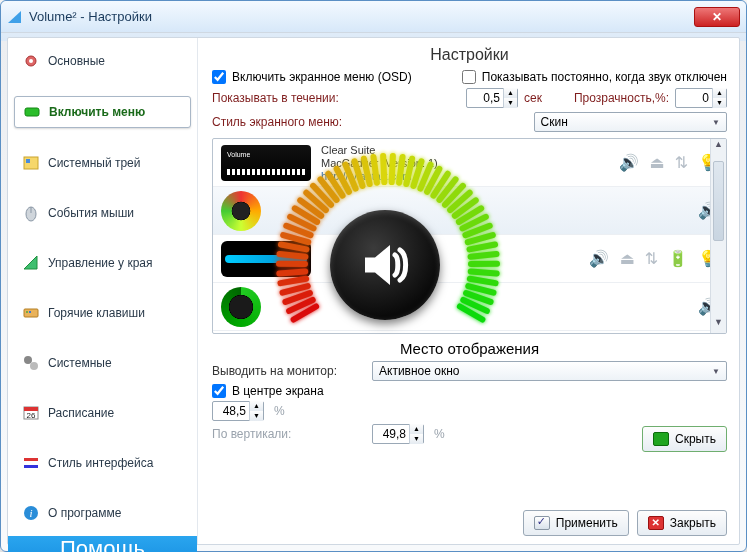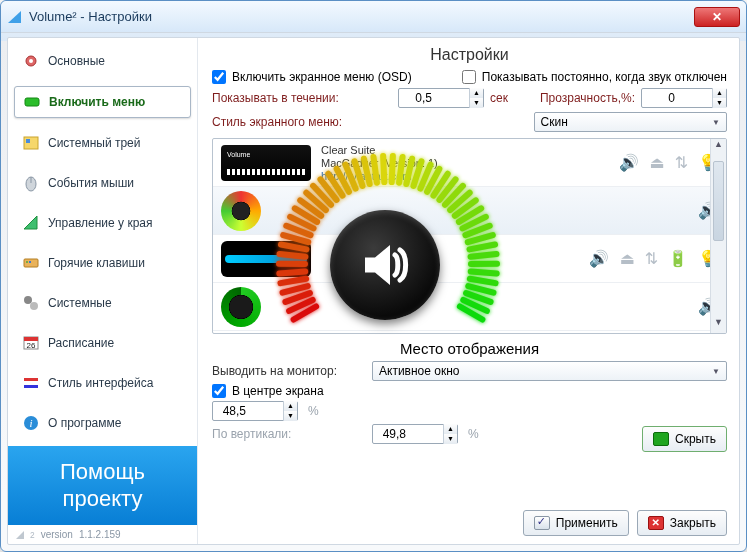--- a/index.html
+++ b/index.html
@@ -5,34 +5,34 @@
   * { box-sizing: border-box; margin: 0; padding: 0; }
   html, body { width: 747px; height: 552px; font-family: "Segoe UI", Tahoma, sans-serif; font-size: 12px; background: #fff; overflow: hidden; }
   .window { width: 747px; height: 552px; border: 1px solid #5a8fc4; border-radius: 6px; background: linear-gradient(#eef6fd,#dce9f7 40px,#eceef1 40px,#f7f9fb 90%); box-shadow: 0 4px 14px rgba(0,0,0,.3); position: relative; }
   .titlebar { height: 32px; display: flex; align-items: center; padding: 0 6px; background: linear-gradient(#f3f9ff,#d7e8f9); border-top-left-radius: 6px; border-top-right-radius: 6px; border-bottom: 1px solid #cfd8e2; }
   .titlebar .app-icon { width:16px; height:16px; margin-right:6px; }
   .titlebar .title { color:#1a3a5c; font-size:13px; }
   .titlebar .spacer { flex:1; }
   .close-btn { width:46px; height:20px; border-radius:3px; background: linear-gradient(#e77,#c22); border:1px solid #a11; display:flex; align-items:center; justify-content:center; color:#fff; font-weight:bold; cursor:pointer; }
   .content { position:absolute; top:36px; left:6px; right:6px; bottom:6px; background:#fff; border:1px solid #cfd8e2; border-radius:2px; display:flex; }
   .sidebar { width:190px; display:flex; flex-direction:column; border-right:1px solid #e3e8ee; }
-  .nav { padding:8px 6px; display:flex; flex-direction:column; gap:10px; }
+  .nav { padding:8px 6px; display:flex; flex-direction:column; gap:20px; }
   .nav-item { display:flex; align-items:center; gap:8px; padding:6px 8px; border-radius:3px; cursor:pointer; color:#2a3a4a; }
   .nav-item.selected { background:#fff; border:1px solid #a9b7c7; box-shadow: inset 0 0 0 1px #fff, 0 1px 2px rgba(0,0,0,.15); font-weight:bold; color:#1a6a1a; }
   .nav-item .icon { width:18px; height:18px; display:flex; align-items:flex-start; justify-content:center; }
   .donate { margin-top:auto; height:90px; background: linear-gradient(#2aa5ef,#087ed5); color:#fff; display:flex; align-items:center; justify-content:center; text-align:center; font-size:22px; line-height:1.2; cursor:pointer; }
   .version { font-size:10px; color:#8a97a5; padding:4px 8px; display:flex; align-items:center; gap:6px; }
   .version .tri { width:0; height:0; border-left:8px solid transparent; border-right:0 solid transparent; border-bottom:8px solid #c0c8d0; }
   .main { flex:1; padding:8px 12px 8px 14px; position:relative; overflow:hidden; }
   .main h2 { text-align:center; font-size:16px; font-weight:normal; color:#333; margin-bottom:6px; }
   .row { display:flex; align-items:center; gap:6px; margin:4px 0; }
   .check { display:flex; align-items:center; gap:6px; }
   input[type=checkbox]{ width:14px; height:14px; }
   .label { color:#7f1d1d; }
-  .num { display:inline-flex; align-items:center; border:1px solid #9aa8b6; border-radius:2px; height:20px; background:#fff;gap:34px; }
+  .num { display:inline-flex; align-items:center; border:1px solid #9aa8b6; border-radius:2px; height:20px; background:#fff; }
   .num input { width:36px; border:0; text-align:right; padding:0 3px; font-size:12px; outline:none; }
   .num .spin { width:14px; display:flex; flex-direction:column; }
   .num .spin div { height:10px; font-size:7px; text-align:center; line-height:9px; background:linear-gradient(#fdfdfd,#e5ebf1); border-left:1px solid #c4ced8; cursor:pointer; }
   .select { flex:1; border:1px solid #9aa8b6; border-radius:2px; height:20px; background:linear-gradient(#fff,#edf2f7); display:flex; align-items:center; padding:0 6px; cursor:pointer; justify-content:space-between; }
   .select .caret { font-size:8px; color:#556; }
   .skin-list { border:1px solid #b8c3cf; border-radius:2px; height:196px; margin-top:6px; overflow:hidden; position:relative; background:#fff; }
   .skin-row { display:flex; align-items:center; height:48px; border-bottom:1px solid #eceff3; padding:0 8px; gap:10px; }
   .skin-row.sel { background:linear-gradient(#f6f9fc,#e9f0f7); }
   .skin-thumb { width:90px; height:36px; border-radius:4px; background:#000; position:relative; }
   .skin-meta { flex:1; display:flex; flex-direction:column; font-size:11px; color:#333; gap:1px; }

